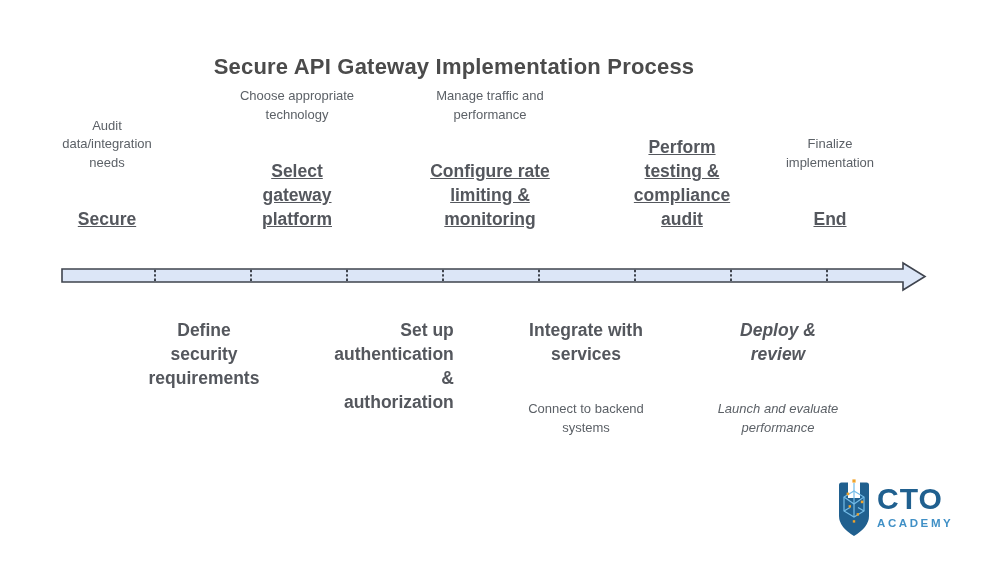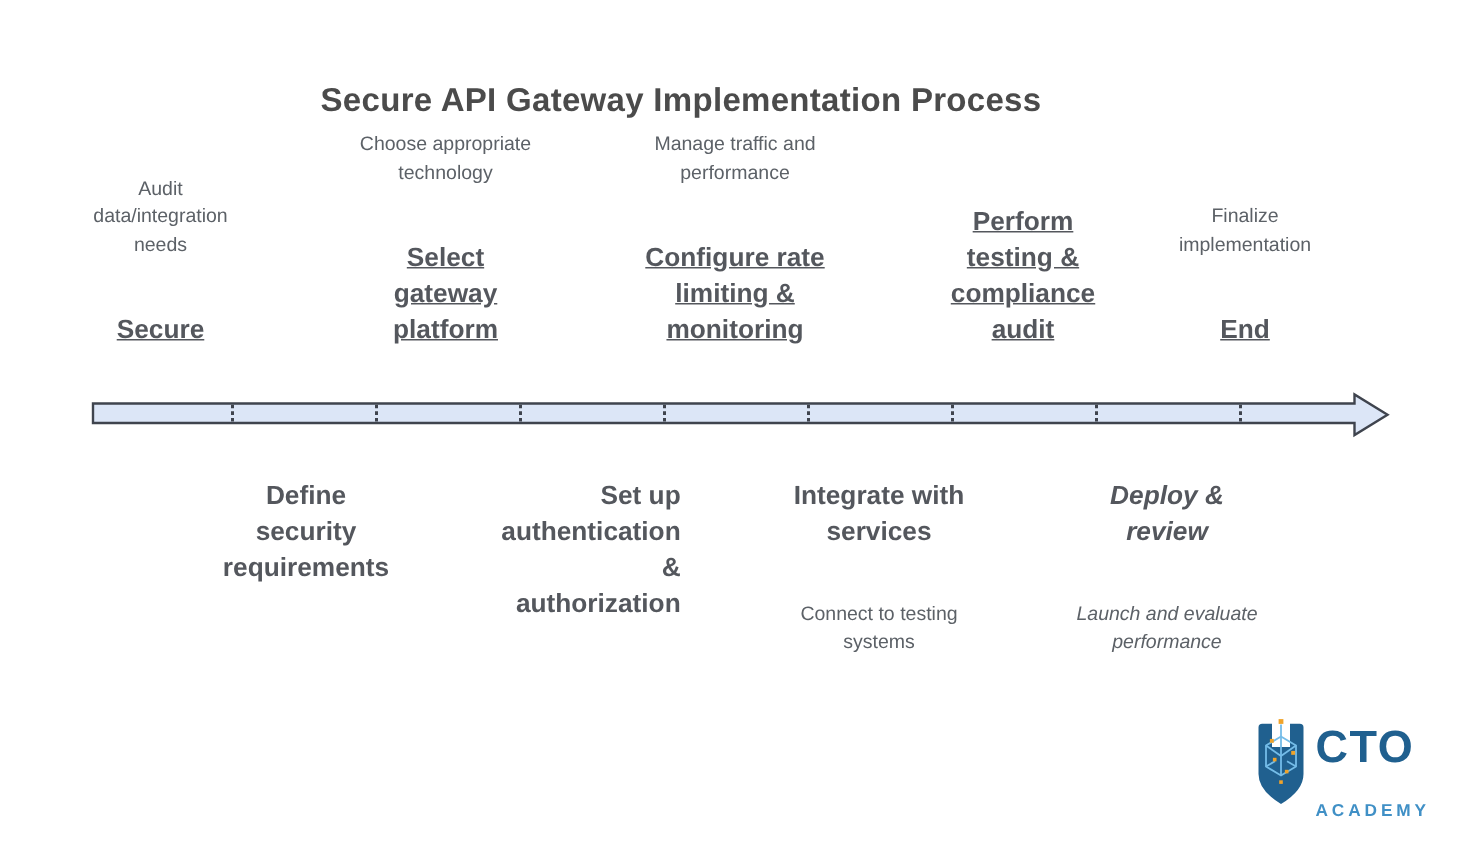--- a/index.html
+++ b/index.html
@@ -51,21 +51,21 @@
     font-weight:bold;
     line-height:30px;
     color:#20608f;
     letter-spacing:1px;
   }
   .logo-subtitle{
     font-size:11.5px;
     font-weight:bold;
     letter-spacing:2.6px;
     color:#4090c6;
-    margin-top:21px;
+    margin-top:3px;
   }
 </style>
 </head>
 <body>
 
 <div class="canvas">
 
   <div class="diagram-title">Secure API Gateway Implementation Process</div>
 
   <svg class="arrow-svg" width="984" height="46" viewBox="0 0 984 46">
@@ -121,21 +121,21 @@
   </div>
   <div class="milestone bottom" style="left:394px;top:300px;text-align:right;">
     <div class="name">Set up
 authentication
 &amp;
 authorization</div>
   </div>
   <div class="milestone bottom" style="left:586px;top:300px;">
     <div class="name">Integrate with
 services</div>
-    <div class="desc">Connect to testing
+    <div class="desc">Connect to backend
 systems</div>
   </div>
   <div class="milestone bottom" style="left:778px;top:300px;font-style:italic;">
     <div class="name">Deploy &amp;
 review</div>
     <div class="desc">Launch and evaluate
 performance</div>
   </div>
 
   <div class="logo">

